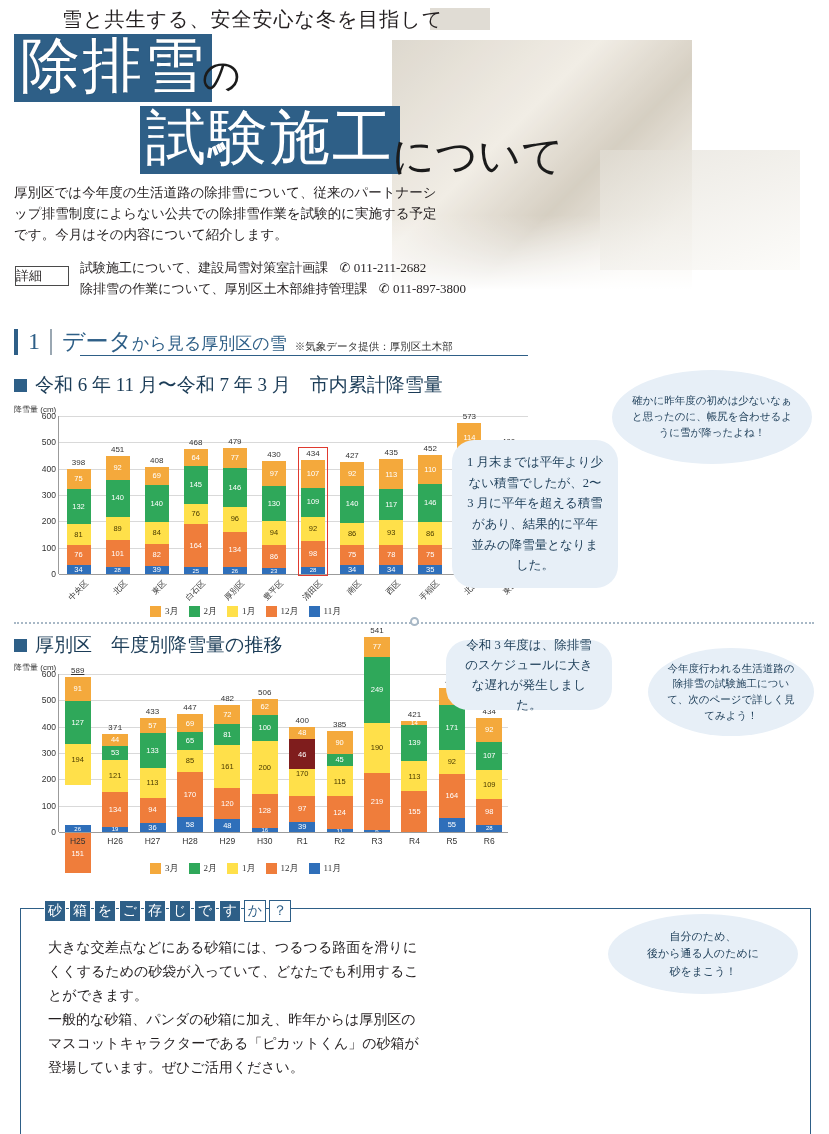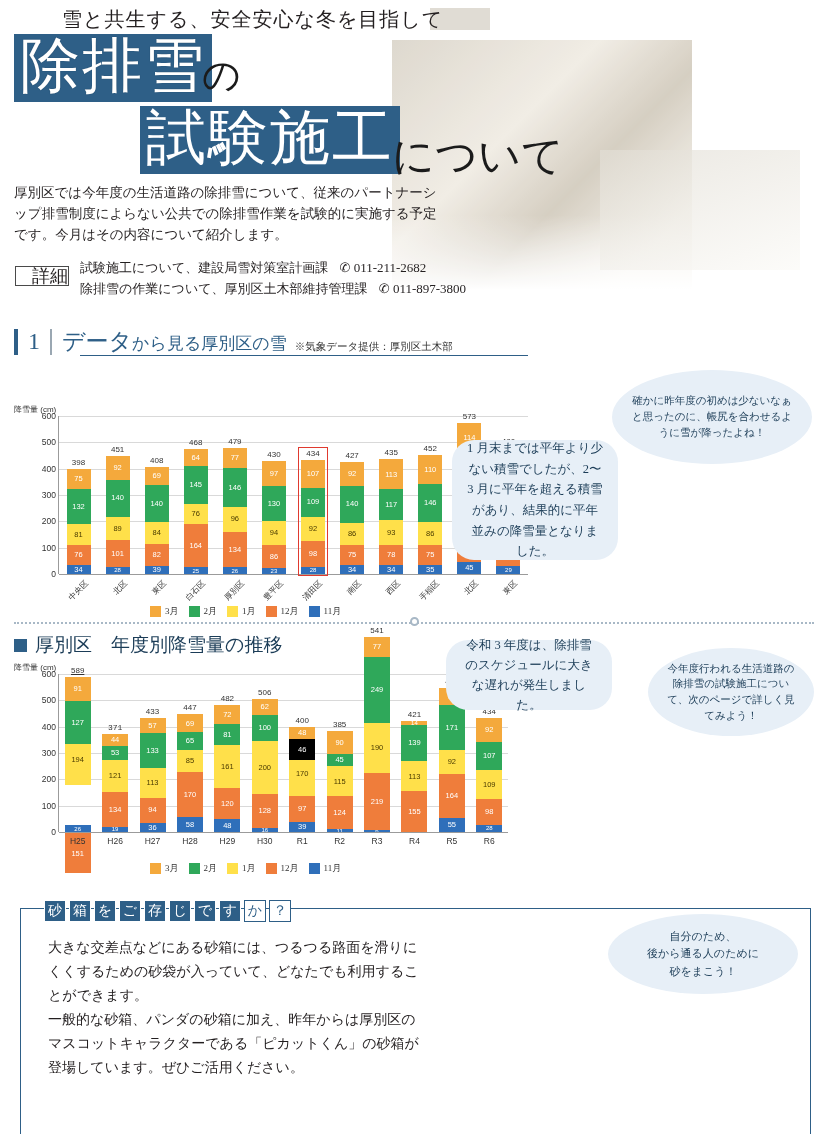--- a/index.html
+++ b/index.html
@@ -67,21 +67,21 @@
   }
   .lead {
     position:absolute; left:14px; top:183px; width:430px;
     font-size:13.5px; line-height:1.55;
     font-family:"Liberation Serif", serif;
   }
   .detail-box {
     position:absolute; left:15px; top:266px;
     width:54px; height:20px;
     border:1px solid #4a4a4a;
-    font-size:18px; text-align:right; line-height:18px;
+    font-size:13px; text-align:left; line-height:18px;
     font-family:"Liberation Serif", serif;
   }
   .contact {
     position:absolute; left:80px; top:258px; width:520px;
     font-size:13px; line-height:1.6;
     font-family:"Liberation Serif", serif;
   }
   .phone { letter-spacing:0; }
 
   
@@ -220,20 +220,24 @@
     <div class="sec-bar"></div>
     <div class="sec-num">1</div>
     <div class="sec-div"></div>
     <div class="sec-title">
       <span>データ</span><span class="small">から見る厚別区の雪</span>
     </div>
     <div class="sec-note">※気象データ提供：厚別区土木部</div>
   </div>
   <div class="sec-underline"></div>
 
+  <div class="sub-head" style="left:14px; top:372px;">
+    <div class="sq"></div>
+    <span>令和 6 年 11 月〜令和 7 年 3 月　市内累計降雪量</span>
+  </div>
 
   <div class="chart" id="chart1" style="left:14px; top:404px; width:530px; height:200px;">
     <div class="yaxis-title" style="left:0px; top:0px;">降雪量 (cm)</div>
     <div class="plot" id="plot1" style="left:44px; top:12px; width:470px; height:158px;">
         <div class="grid-line" style="top: 158px;"></div>
         <div class="ytick" style="top: 158px;">0</div>
         <div class="grid-line" style="top: 131.667px;"></div>
         <div class="ytick" style="top: 131.667px;">100</div>
         <div class="grid-line" style="top: 105.333px;"></div>
         <div class="ytick" style="top: 105.333px;">200</div>
@@ -457,21 +461,21 @@
           <div class="seg" style="top: 67.4133px; height: 52.6667px; background: rgb(255, 224, 74); color: rgb(74, 59, 0);">200</div>
           <div class="seg" style="top: 41.08px; height: 26.3333px; background: rgb(47, 168, 90); color: rgb(255, 255, 255);">100</div>
           <div class="seg" style="top: 24.7533px; height: 16.3267px; background: rgb(244, 169, 60); color: rgb(255, 255, 255);">62</div>
           <div class="total" style="bottom: 135.247px;">506</div>
         </div>
         <div class="xlab-h" style="left: 187.083px; width: 37.4167px; top: 162px;">H30</div>
         <div class="bar-col" style="left: 230.208px; width: 26px; height: 158px;">
           <div class="seg" style="top: 147.73px; height: 10.27px; background: rgb(47, 111, 186); color: rgb(255, 255, 255);">39</div>
           <div class="seg" style="top: 122.187px; height: 25.5433px; background: rgb(239, 125, 59); color: rgb(255, 255, 255);">97</div>
           <div class="seg" style="top: 77.42px; height: 44.7667px; background: rgb(255, 224, 74); color: rgb(74, 59, 0);">170</div>
-          <div class="seg" style="top: 65.3067px; height: 21px; background: #000000; color: rgb(255, 255, 255);">46</div>
+          <div class="seg" style="top: 65.3067px; height: 30px; background: #7f1d1d; color: rgb(255, 255, 255);">46</div>
           <div class="seg" style="top: 52.6667px; height: 12.64px; background: rgb(244, 169, 60); color: rgb(255, 255, 255);">48</div>
           <div class="total" style="bottom: 107.333px;">400</div>
         </div>
         <div class="xlab-h" style="left: 224.5px; width: 37.4167px; top: 162px;">R1</div>
         <div class="bar-col" style="left: 267.625px; width: 26px; height: 158px;">
           <div class="seg" style="top: 155.103px; height: 2.89667px; background: rgb(47, 111, 186); color: rgb(255, 255, 255); font-size: 6px;">11</div>
           <div class="seg" style="top: 122.45px; height: 32.6533px; background: rgb(239, 125, 59); color: rgb(255, 255, 255);">124</div>
           <div class="seg" style="top: 92.1667px; height: 30.2833px; background: rgb(255, 224, 74); color: rgb(74, 59, 0);">115</div>
           <div class="seg" style="top: 80.3167px; height: 11.85px; background: rgb(47, 168, 90); color: rgb(255, 255, 255);">45</div>
           <div class="seg" style="top: 56.6167px; height: 23.7px; background: rgb(244, 169, 60); color: rgb(255, 255, 255);">90</div>
@@ -535,21 +539,21 @@
       <div class="it">
         <span class="sw" style="background: rgb(47, 111, 186);"></span>
         <span>11月</span>
       </div>
     </div>
 
   <div class="bubble oval" style="left:612px; top:370px; width:200px; height:94px; font-size:10.5px; line-height:1.5; padding:0 18px;">
     <span>確かに昨年度の初めは少ないなぁと思ったのに、帳尻を合わせるように雪が降ったよね！</span>
   </div>
 
-  <div class="bubble rr" style="left:452px; top:440px; width:166px; height:120px; font-size:12.5px; line-height:1.65; padding:0 14px;">
+  <div class="bubble rr" style="left:452px; top:440px; width:166px; height:148px; font-size:12.5px; line-height:1.65; padding:0 14px;">
     <span>1 月末までは平年より少ない積雪でしたが、2〜3 月に平年を超える積雪があり、結果的に平年並みの降雪量となりました。</span>
   </div>
 
   <div class="bubble rr" style="left:446px; top:640px; width:166px; height:70px; font-size:12.5px; line-height:1.6; padding:0 14px;">
     <span>令和 3 年度は、除排雪のスケジュールに大きな遅れが発生しました。</span>
   </div>
 
   <div class="bubble oval" style="left:648px; top:648px; width:166px; height:88px; font-size:10.5px; line-height:1.5; padding:0 16px;">
     <span>今年度行われる生活道路の除排雪の試験施工について、次のページで詳しく見てみよう！</span>
   </div>

